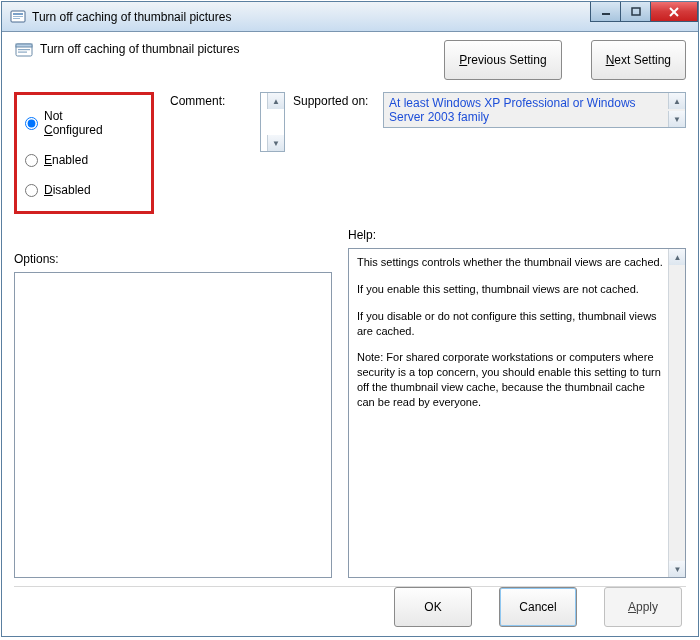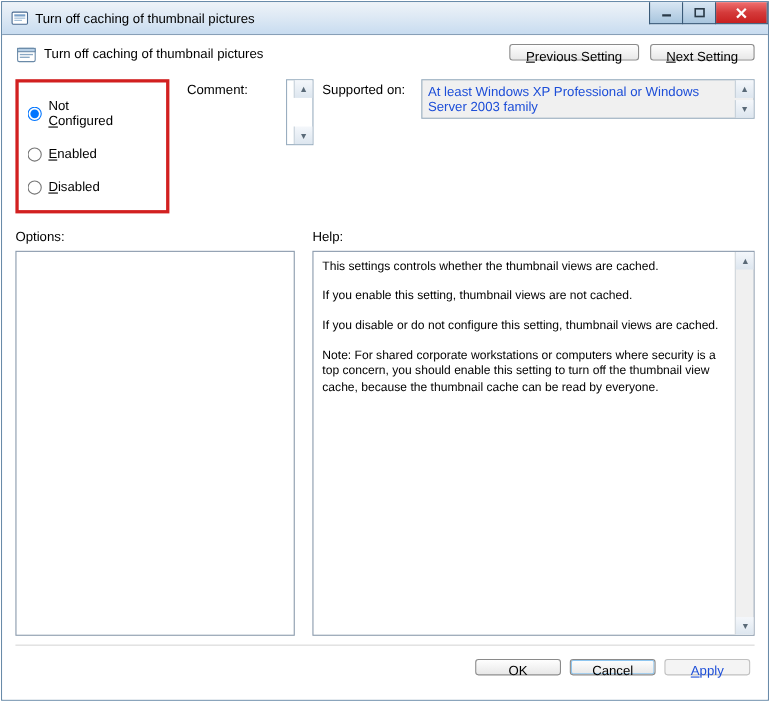--- a/index.html
+++ b/index.html
@@ -85,26 +85,27 @@
     gap: 10px;
     margin-top: 0;
   }
   button.std {
     font-family: "Segoe UI", Tahoma, sans-serif;
     font-size: 12px;
     background: linear-gradient(to bottom,#fefefe,#e8e8e8);
     border: 1px solid #8a8a8a;
     border-radius: 3px;
     padding: 3px 14px;
-    height: 15px;
+    height: 40px;
     cursor: pointer;
+    margin-left: 19px;
   }
   button.std .ul { text-decoration: underline; }
   button.disabled {
-    color: #1d4ed8;
+    color: #404040;
     border-color: #c0c0c0;
     background: #f4f4f4;
     cursor: default;
   }
   .highlight-cancel {
     border: 1px solid #3a8ac8;
     box-shadow: 0 0 0 1px #8ec6f0 inset;
   }
 
   .mid {
@@ -170,21 +171,21 @@
     font-size: 8px; color: #5a6a78;
   }
 
   .lower {
     display: flex;
     gap: 16px;
     margin-top: 14px;
     flex: 1;
   }
   .col { display: flex; flex-direction: column; }
-  .col-left { width: 254px; }
+  .col-left { width: 318px; margin-top: 24px; }
   .col-right { flex: 1; justify-content: center; }
   .col-label { margin-bottom: 6px; font-size: 12px;}
   .panel {
     flex: 1;
     border: 1px solid #8a9aac;
     background: #fff;
     position: relative;
     overflow: hidden;
   }
   .panel .content {

